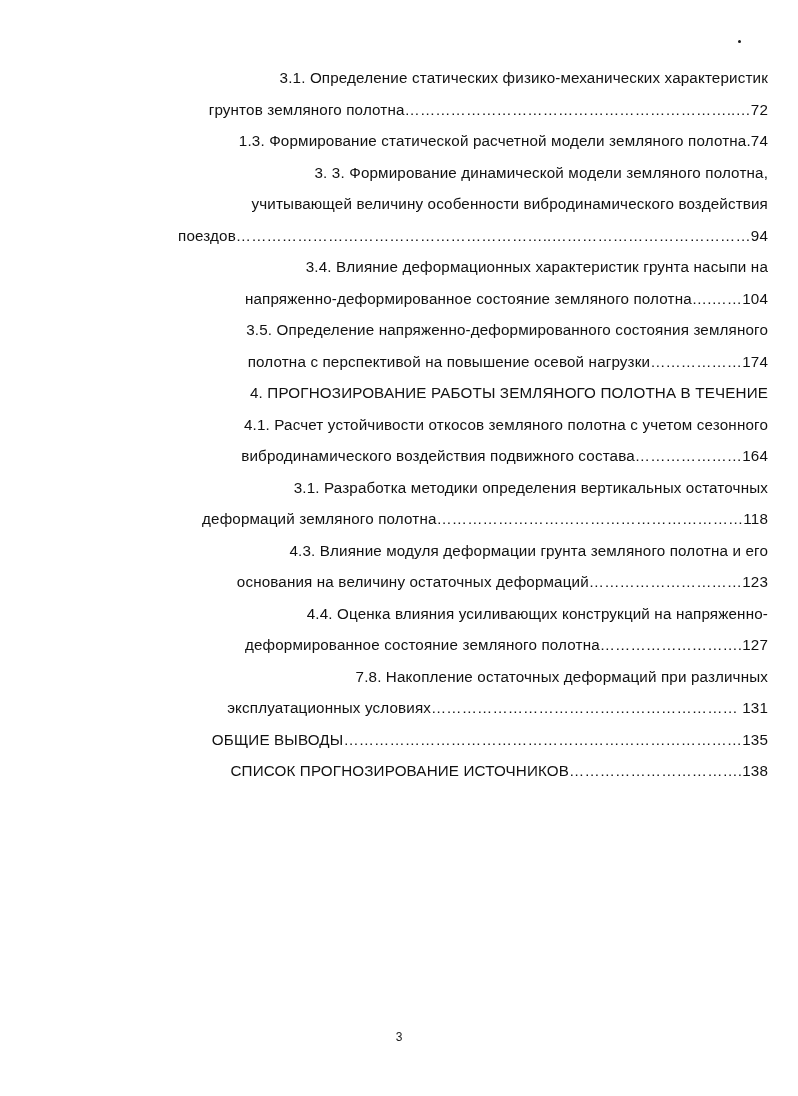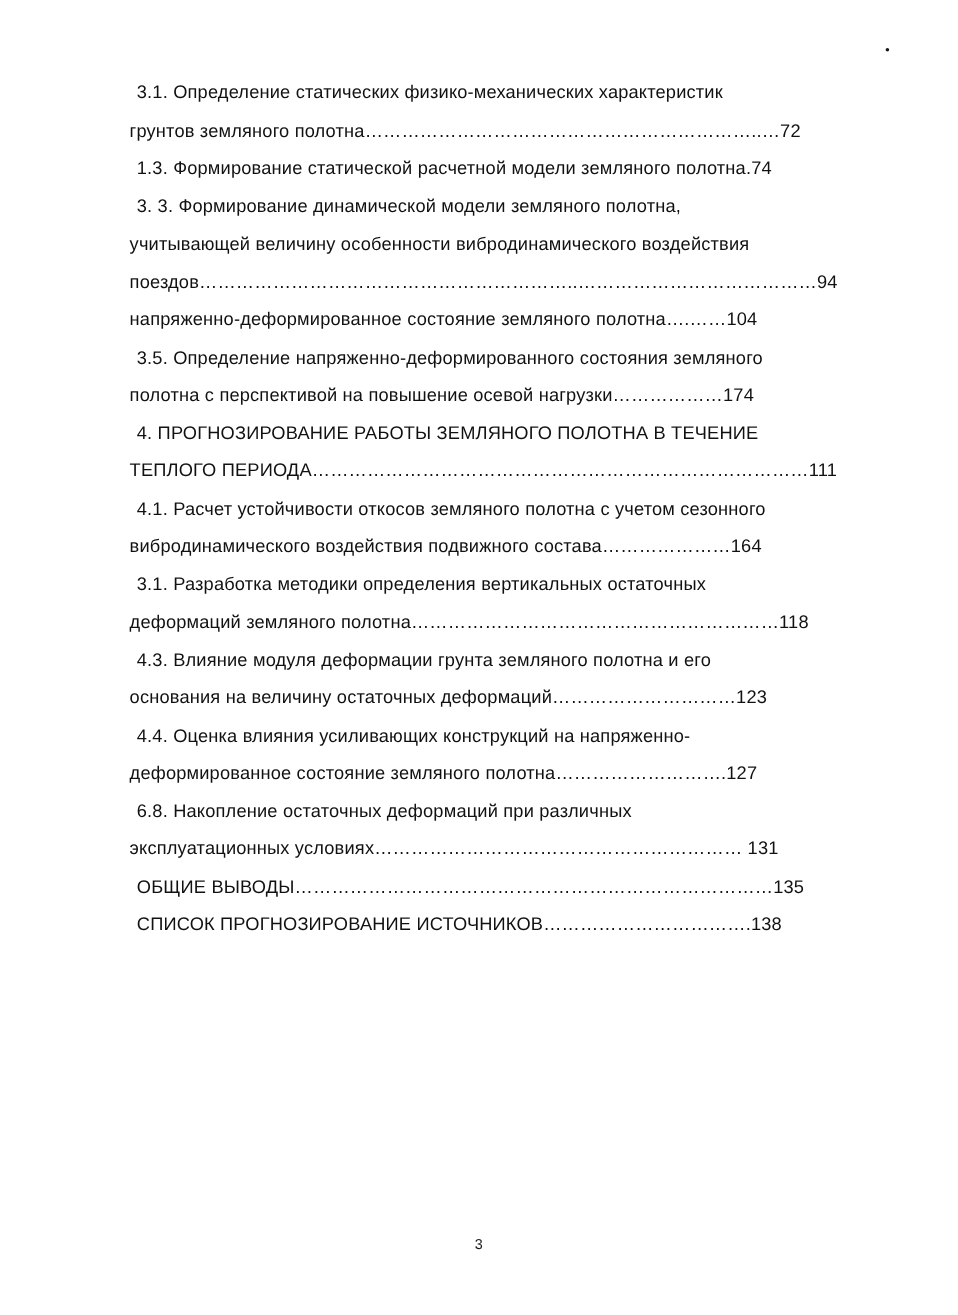--- a/index.html
+++ b/index.html
@@ -40,20 +40,21 @@
   .entry {
     font-size: 15.2px;
     line-height: 31.5px;
     color: #111111;
     letter-spacing: 0.01em;
     text-align: left;
     white-space: normal;
   }
   .entry .ln {
     display: block;
+    text-align: right;
   }
   .page-number {
     position: absolute;
     top: 1030px;
     left: 0;
     width: 798px;
     text-align: center;
     font-size: 12px;
     color: #1a1a1a;
   }
@@ -83,31 +84,31 @@
       <span class="ln">1.3. Формирование статической расчетной модели земляного полотна.74</span>
     </div>
 
     <div class="entry">
       <span class="ln">3. 3. Формирование динамической модели земляного полотна,</span>
       <span class="ln noindent">учитывающей величину особенности вибродинамического воздействия</span>
       <span class="ln noindent">поездов……………………………………………………..…………………………………94</span>
     </div>
 
     <div class="entry">
+      <span class="ln">3.4. Влияние деформационных характеристик грунта насыпи на</span>
       <span class="ln noindent">напряженно-деформированное состояние земляного полотна….……104</span>
     </div>
 
     <div class="entry">
       <span class="ln">3.5. Определение напряженно-деформированного состояния земляного</span>
       <span class="ln noindent">полотна с перспективой на повышение осевой нагрузки………………174</span>
     </div>
 
     <div class="entry">
       <span class="ln">4. ПРОГНОЗИРОВАНИЕ РАБОТЫ ЗЕМЛЯНОГО ПОЛОТНА В ТЕЧЕНИЕ</span>
-      <span class="ln noindent">ТЕПЛОГО ПЕРИОДА………………………………………………………………………111</span>
     </div>
 
     <div class="entry">
       <span class="ln">4.1. Расчет устойчивости откосов земляного полотна с учетом сезонного</span>
       <span class="ln noindent">вибродинамического воздействия подвижного состава…………………164</span>
     </div>
 
     <div class="entry">
       <span class="ln">3.1. Разработка методики определения вертикальных остаточных</span>
       <span class="ln noindent">деформаций земляного полотна……………………………………………………118</span>
@@ -117,21 +118,21 @@
       <span class="ln">4.3. Влияние модуля деформации грунта земляного полотна и его</span>
       <span class="ln noindent">основания на величину остаточных деформаций…………………………123</span>
     </div>
 
     <div class="entry">
       <span class="ln">4.4. Оценка влияния усиливающих конструкций на напряженно-</span>
       <span class="ln noindent">деформированное состояние земляного полотна……………………….127</span>
     </div>
 
     <div class="entry">
-      <span class="ln">6.8. Накопление остаточных деформаций при различных</span>
+      <span class="ln">7.8. Накопление остаточных деформаций при различных</span>
       <span class="ln noindent">эксплуатационных условиях…………………………………………………… 131</span>
     </div>
 
     <div class="entry">
       <span class="ln">ОБЩИЕ ВЫВОДЫ……………………………………………………………………135</span>
     </div>
 
     <div class="entry">
       <span class="ln">СПИСОК ПРОГНОЗИРОВАНИЕ ИСТОЧНИКОВ…………………………….138</span>
     </div>

